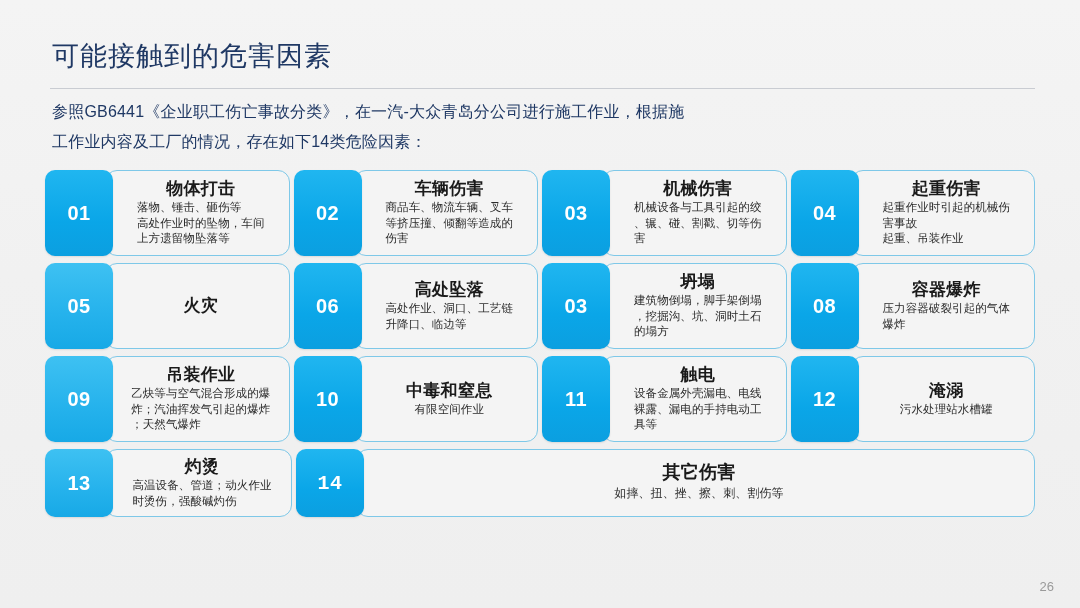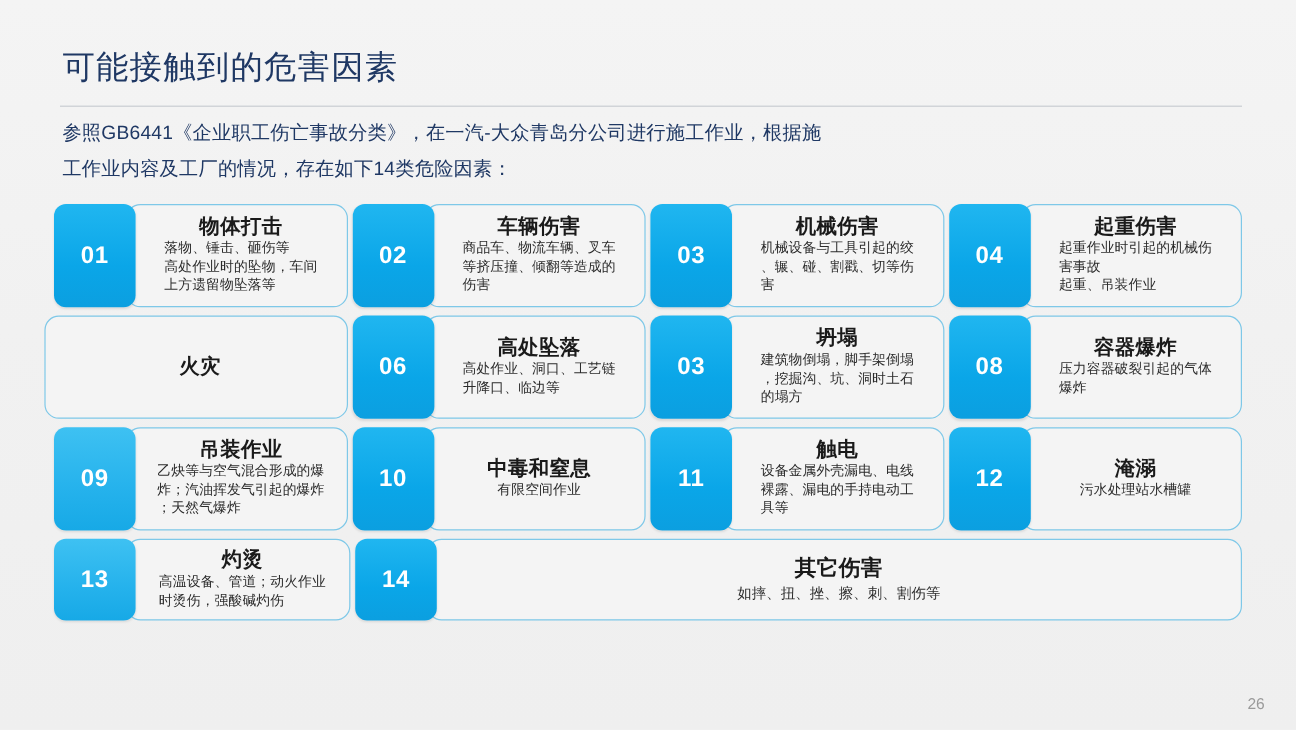--- a/index.html
+++ b/index.html
@@ -73,20 +73,21 @@
     display: flex;
     align-items: stretch;
     width: 249px;
     margin-right: 4px;
     position: relative;
   }
   .card:last-child { margin-right: 0; }
 
   .card.wide {
     width: 745px;
+    font-family: Liberation Mono, monospace;
   }
 
   .badge {
     width: 68px;
     min-width: 68px;
     border-radius: 10px;
     background: linear-gradient(180deg, #20b6f0 0%, #0aa6e8 60%, #0b9fe0 100%);
     color: #ffffff;
     display: flex;
     align-items: center;
@@ -191,20 +192,21 @@
         <div class="badge">04</div>
         <div class="body">
           <div class="c-title">起重伤害</div>
           <div class="c-desc">起重作业时引起的机械伤<br>害事故<br>起重、吊装作业</div>
         </div>
       </div>
     </div>
 
     <div class="row row2">
       <div class="card">
+        <div class="badge soft">05</div>
         <div class="body">
           <div class="c-title">火灾</div>
         </div>
       </div>
       <div class="card">
         <div class="badge">06</div>
         <div class="body">
           <div class="c-title">高处坠落</div>
           <div class="c-desc">高处作业、洞口、工艺链<br>升降口、临边等</div>
         </div>

